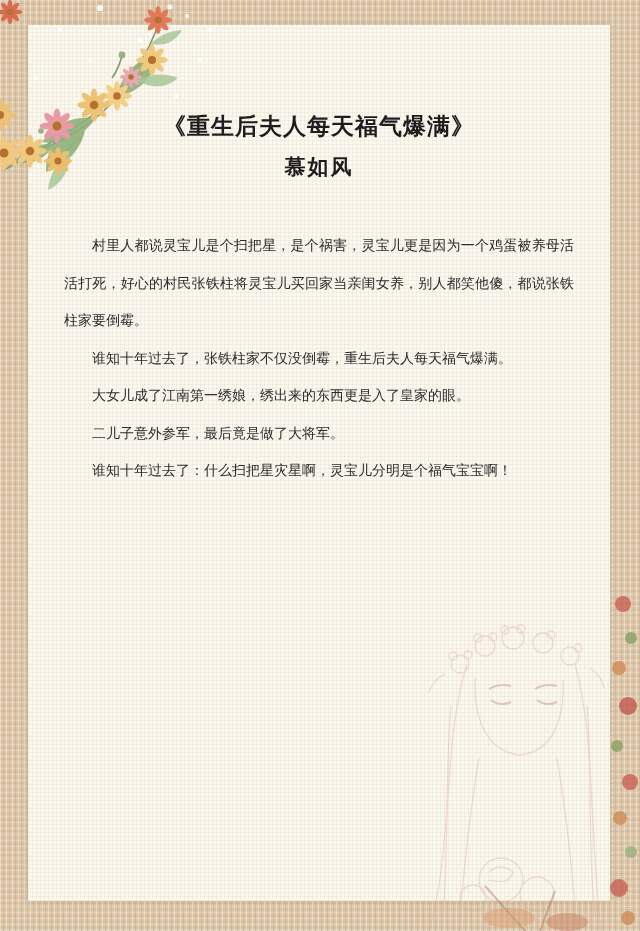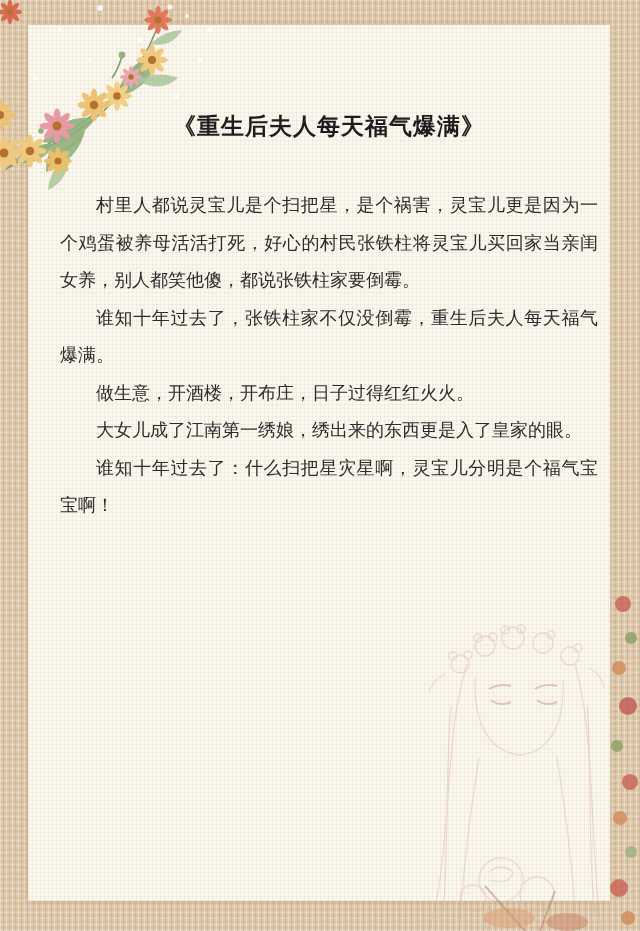--- a/index.html
+++ b/index.html
@@ -17,38 +17,37 @@
       repeating-linear-gradient(0deg, rgba(255,255,255,.22) 0 1px, rgba(0,0,0,0) 1px 3px, rgba(184,150,110,.22) 3px 4px, rgba(0,0,0,0) 4px 6px);
   }
   
   .card{
     position:absolute;left:28px;top:25px;right:30px;bottom:30px;
     background-color:#fbf8f0;
     background-image:
       repeating-linear-gradient(0deg, rgba(205,188,160,.17) 0 1px, rgba(0,0,0,0) 1px 4px),
       repeating-linear-gradient(90deg, rgba(205,188,160,.17) 0 1px, rgba(0,0,0,0) 1px 4px);
     box-shadow:0 0 6px rgba(150,120,85,.28);
-    padding-left:20px;
   }
   .content{position:relative;z-index:2;}
   h1.book-title{
     margin:86px 10px 0;
     font-family:"Liberation Sans","DejaVu Sans",sans-serif;
     font-weight:700;font-size:23px;line-height:30px;
     text-align:center;color:#1d1d1d;letter-spacing:1px;
   }
   h2.author{
     margin:12px 0 0;
     font-family:"Liberation Sans","DejaVu Sans",sans-serif;
     font-weight:700;font-size:21px;line-height:28px;
     text-align:center;color:#1d1d1d;letter-spacing:2px;
   }
   .paragraphs{
-    margin:46px 12px 0;
-    font-size:18px;line-height:37.5px;color:#2b2b2b;
+    margin:46px 36px 0;
+    font-size:14px;line-height:37.5px;color:#2b2b2b;
   }
   .paragraphs p{
     margin:0;text-indent:2em;text-align:justify;
   }
   .floral{position:absolute;left:0;top:0;z-index:3;pointer-events:none;}
   .watermark{position:absolute;right:-30px;bottom:-30px;z-index:1;pointer-events:none;}
 </style>
 </head>
 <body>
 
@@ -116,25 +115,26 @@
       </g>
       <g opacity="0.45">
         <ellipse cx="104" cy="372" rx="26" ry="10" fill="#dd9a6a"></ellipse>
         <ellipse cx="162" cy="376" rx="21" ry="9" fill="#c97a5a"></ellipse>
         <path d="M80,340 L120,385 M150,345 L135,385" stroke="#b0785a" stroke-width="2" fill="none"></path>
       </g>
     </svg>
 
     <div class="content">
       <h1 class="book-title">《重生后夫人每天福气爆满》</h1>
+      <h2 class="author">慕如风</h2>
       <div class="paragraphs">
           <p>村里人都说灵宝儿是个扫把星，是个祸害，灵宝儿更是因为一个鸡蛋被养母活活打死，好心的村民张铁柱将灵宝儿买回家当亲闺女养，别人都笑他傻，都说张铁柱家要倒霉。</p>
           <p>谁知十年过去了，张铁柱家不仅没倒霉，重生后夫人每天福气爆满。</p>
-          <p>做生意，开酒楼，开布庄，日子过得红红火火。</p>
           <p>大女儿成了江南第一绣娘，绣出来的东西更是入了皇家的眼。</p>
+          <p>二儿子意外参军，最后竟是做了大将军。</p>
           <p>谁知十年过去了：什么扫把星灾星啊，灵宝儿分明是个福气宝宝啊！</p>
         </div>
     </div>
   </div>
 
   <svg class="floral" width="215" height="215" viewBox="0 0 215 215">
     <defs>
       <g id="daisy">
         <g fill="currentColor">
           <ellipse cx="0" cy="-9" rx="3.6" ry="8.5"></ellipse>

